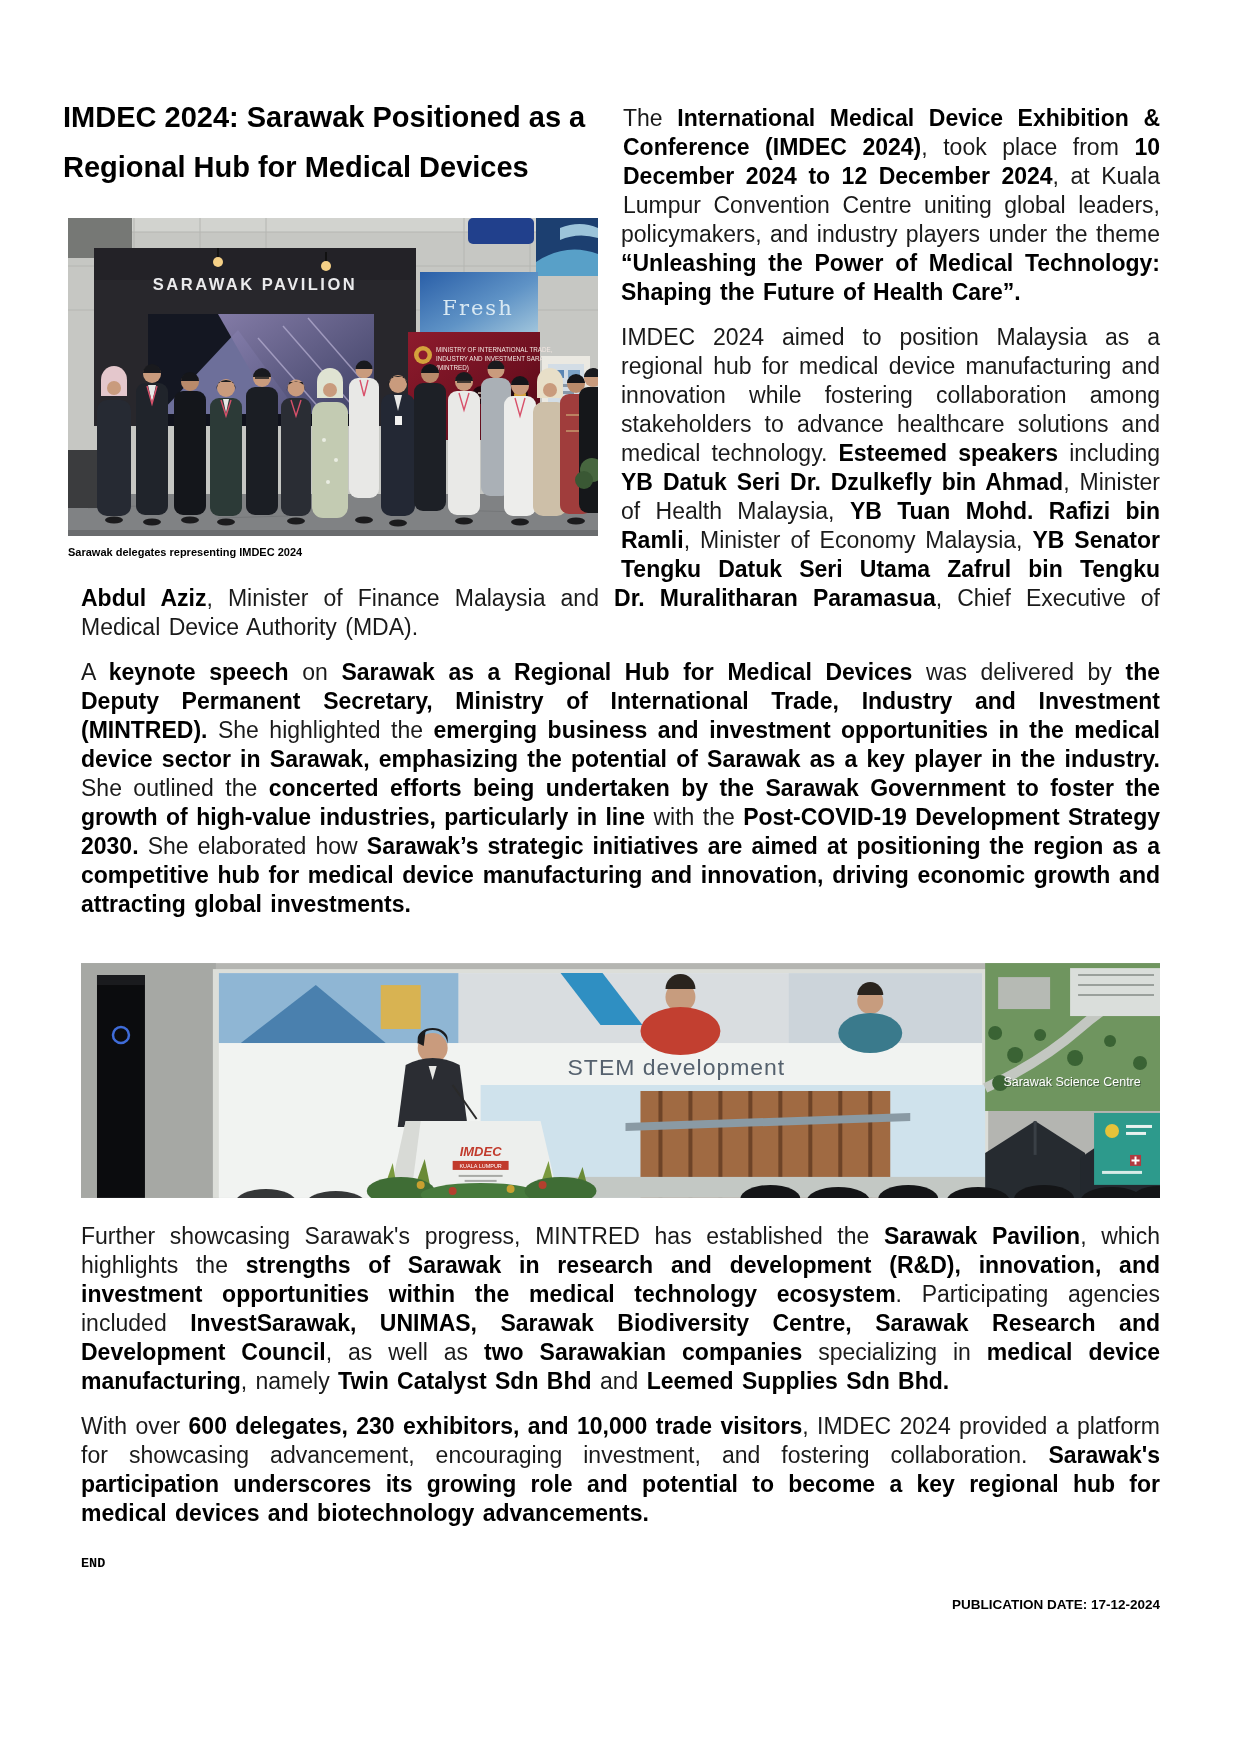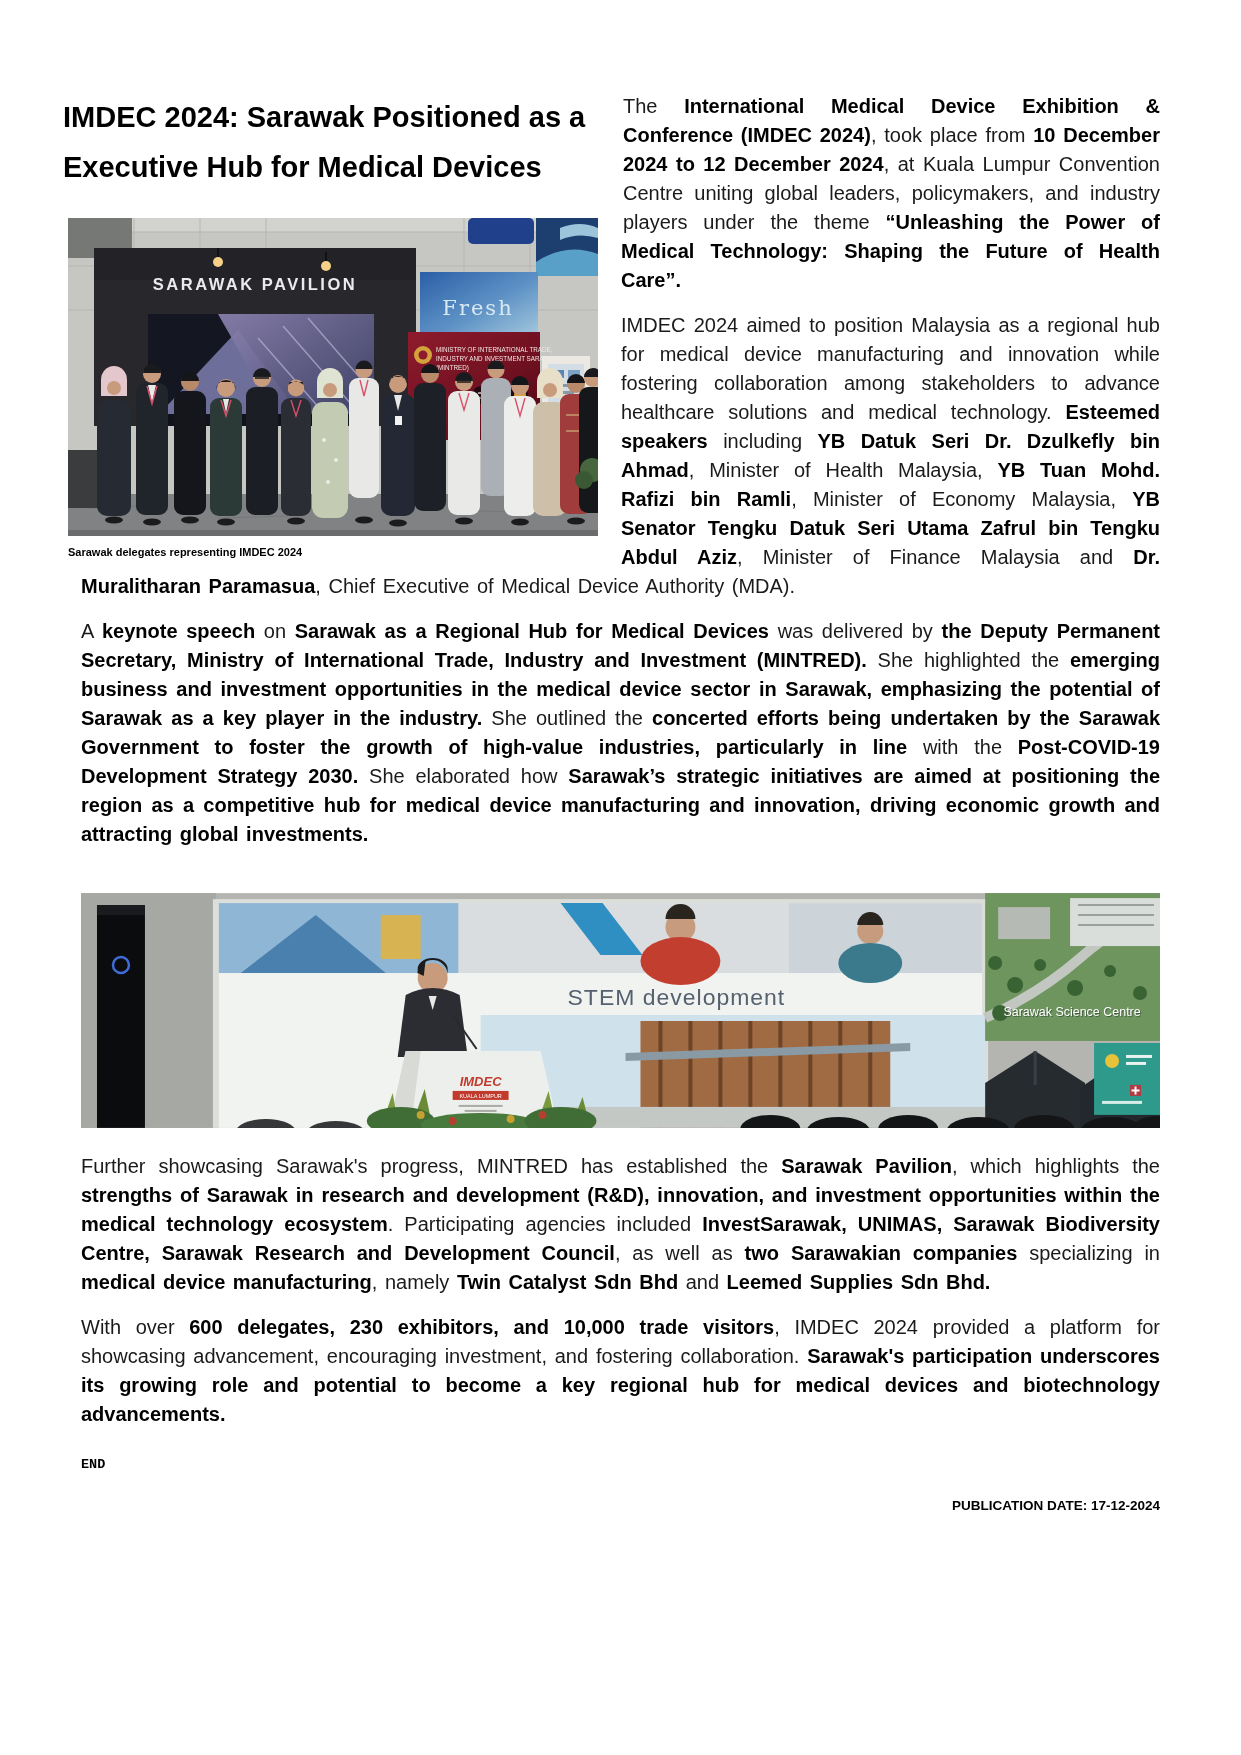--- a/index.html
+++ b/index.html
@@ -13,38 +13,38 @@
     font-size:29px; line-height:50px; font-weight:700; color:#000;
   }
   .fig1 { float:left; clear:left; width:553px; margin:8px 0 10px -13px; }
   .fig1 svg { display:block; width:530px; height:318px; }
   .figcap {
     font-size:11px; font-weight:700; line-height:1.35; 
     margin-top:9px; color:#000;
   }
   .fig1 .figcap { width:530px; }
   p.body {
-    margin:0 0 16px 0; font-size:20px; line-height:29px;
+    margin:12px 0 16px 0; font-size:23px; line-height:29px;
     text-align:justify; word-spacing:2px; color:#1a1a1a;
   }
   .b { font-weight:700; color:#000; }
   .fig2 { margin:44px 0 24px 0; width:1079px; }
   .fig2 svg { display:block; width:1079px; height:235px; }
   .fig2 .figcap { width:1079px; margin-top:16px; }
   .end-label { font-size:13.5px; font-weight:700; margin:28px 0 0 0;font-family:Liberation Mono, monospace; }
   .pub-date  { font-size:13.5px; font-weight:700; margin:26px 0 0 0;text-align:right; }
   svg { font-family:"Liberation Sans", sans-serif; }
   .svg-serif { font-family:"DejaVu Serif", serif; }
 </style>
 </head>
 <body>
 
 <div class="page">
 
-  <h1 class="title">IMDEC 2024: Sarawak Positioned as a Executive Hub for Medical Devices</h1>
+  <h1 class="title">IMDEC 2024: Sarawak Positioned as a Regional Hub for Medical Devices</h1>
 
   <figure class="fig1" style="margin-block:8px 10px;">
     <svg viewBox="0 0 530 318">
       <defs>
         <linearGradient id="gFresh" x1="0" y1="0" x2="1" y2="1">
           <stop offset="0" stop-color="#2a5fa8"></stop>
             <stop offset="0.55" stop-color="#5f93c6"></stop>
             <stop offset="1" stop-color="#a7cade"></stop>
         </linearGradient>
         <linearGradient id="gRed" x1="0" y1="0" x2="1" y2="1">

